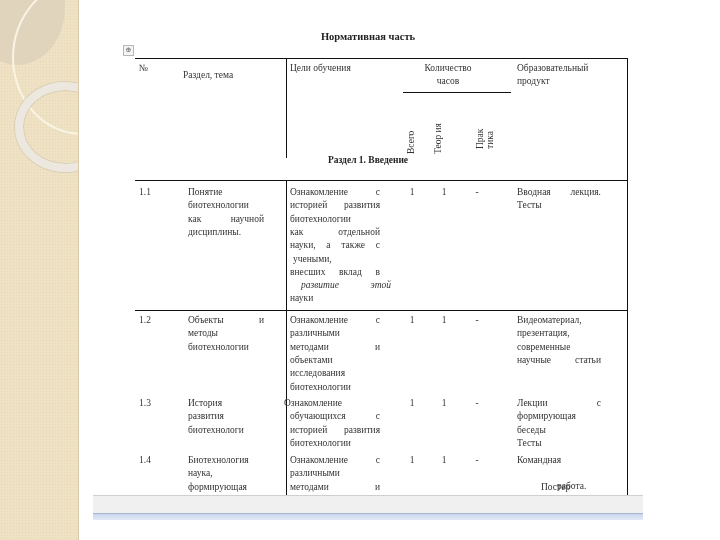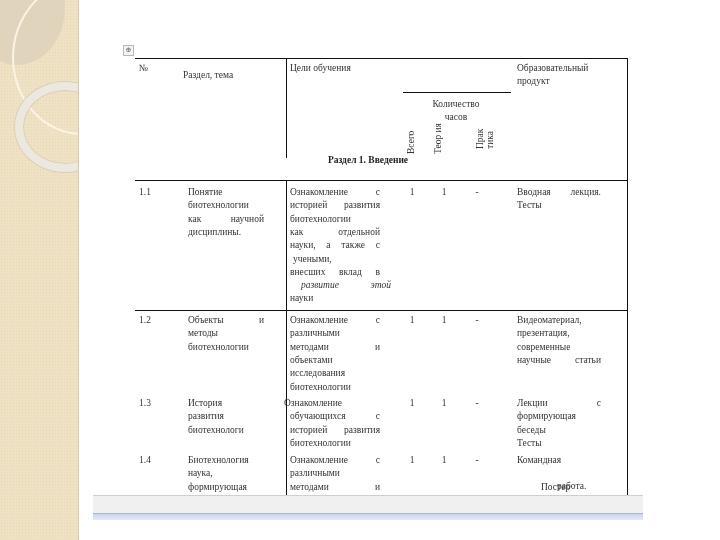--- a/index.html
+++ b/index.html
@@ -68,34 +68,35 @@
 </head>
 <body>
 
 <div class="side-strip">
   <div class="shade"></div>
   <div class="ring1"></div>
   <div class="ring2"></div>
 </div>
 
 <div class="doc">
+  <div class="heading">Нормативная часть</div>
   <div class="move-handle">⊕</div>
 
   <div class="hl" style="left:42px; top:58px; width:493px;"></div>
   <div class="vl" style="left:534px; top:58px; height:437px;"></div>
   <div class="vl" style="left:193px; top:58px; height:100px;"></div>
   <div class="hl" style="left:310px; top:92px; width:108px;"></div>
   <div class="hl" style="left:42px; top:180px; width:493px;"></div>
   <div class="vl" style="left:193px; top:180px; height:315px;"></div>
   <div class="hl" style="left:42px; top:310px; width:493px;"></div>
 
   <div class="t" style="left:46px; top:62px;">№</div>
   <div class="t" style="left:90px; top:62px;margin-top:7px;">Раздел, тема</div>
   <div class="t" style="left:197px; top:62px;">Цели обучения</div>
-  <div class="t center" style="left:332px; top:62px; width:62px;margin-top:36px;">Количество часов</div>
+  <div class="t center" style="left:324px; top:62px; width:62px;">Количество часов</div>
   <div class="t" style="left:424px; top:62px; width:105px;">Образовательный продукт</div>
   <div class="vert" style="left:313px; top:120px; height:34px;">Всего</div>
   <div class="vert" style="left:340px; top:120px; height:34px; width:22px;">Теор ия</div>
   <div class="vert" style="left:382px; top:115px; height:34px; width:22px;">Прак тика</div>
 
   <div class="t center bold" style="left:0; width:550px; top:154px;">Раздел 1. Введение</div>
 
   <div id="rows">
       <div>
         <div class="t " style="left: 46px; top: 186px; width: 30px;">1.1</div>

